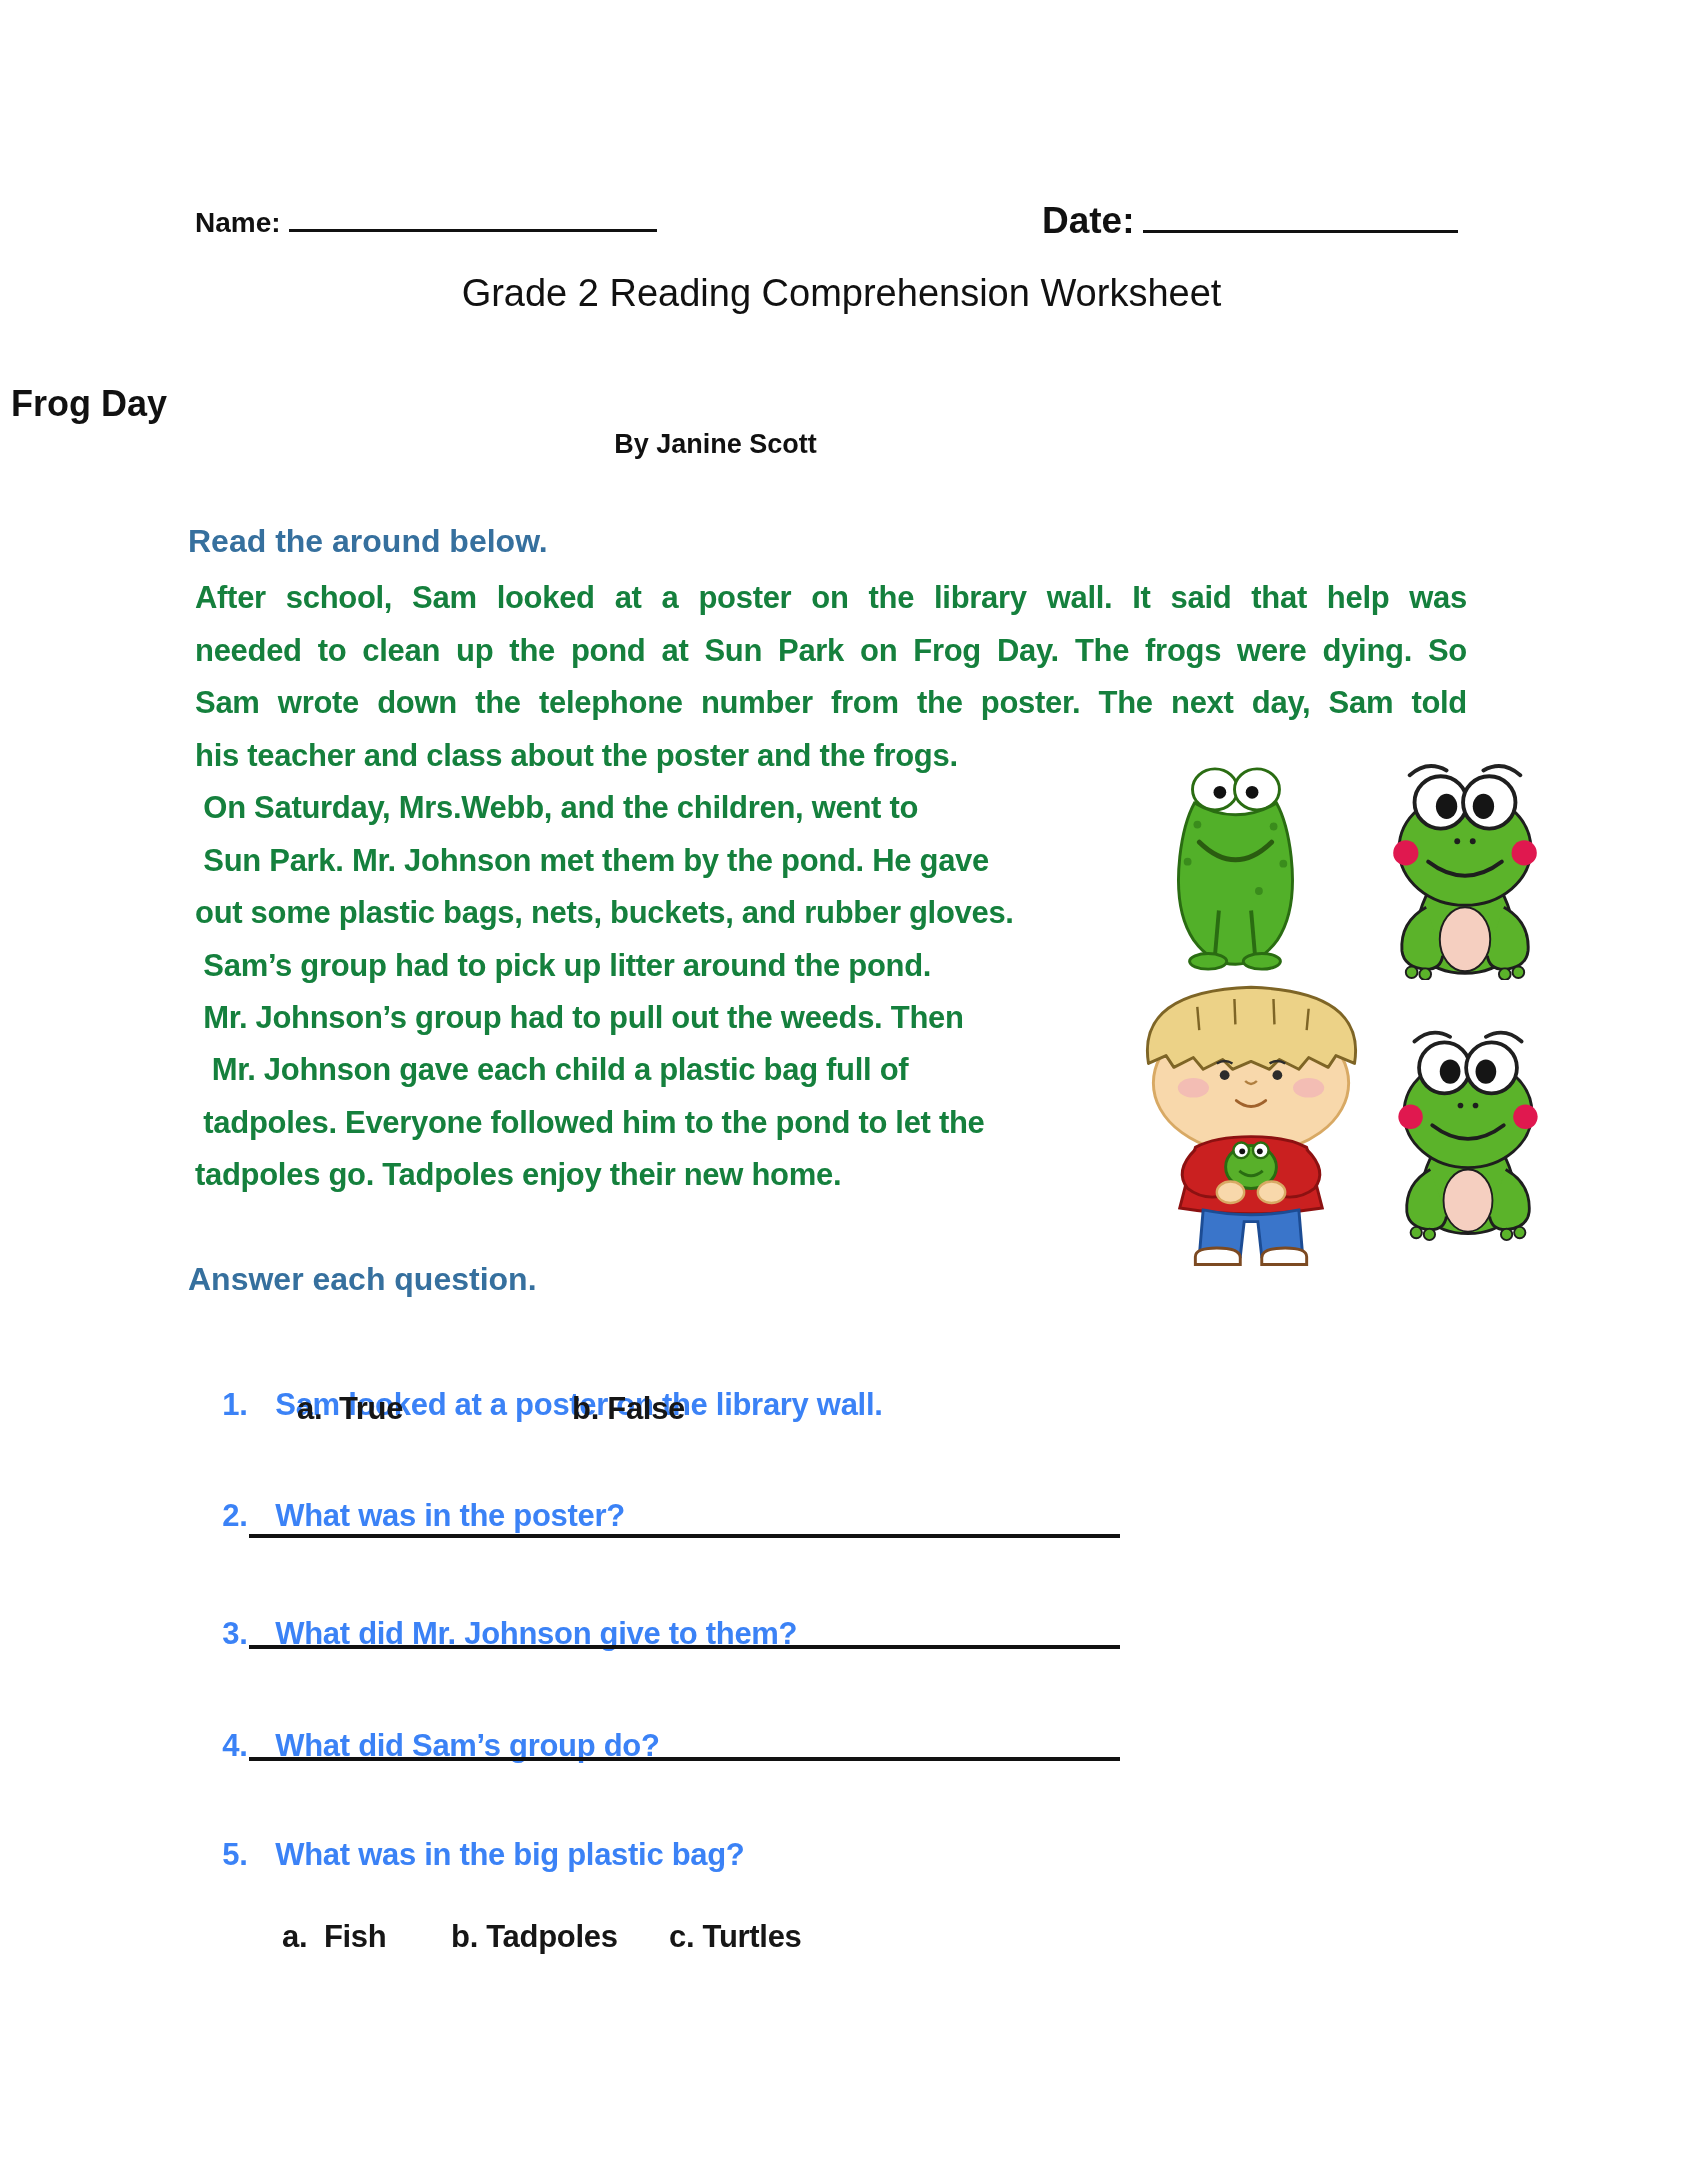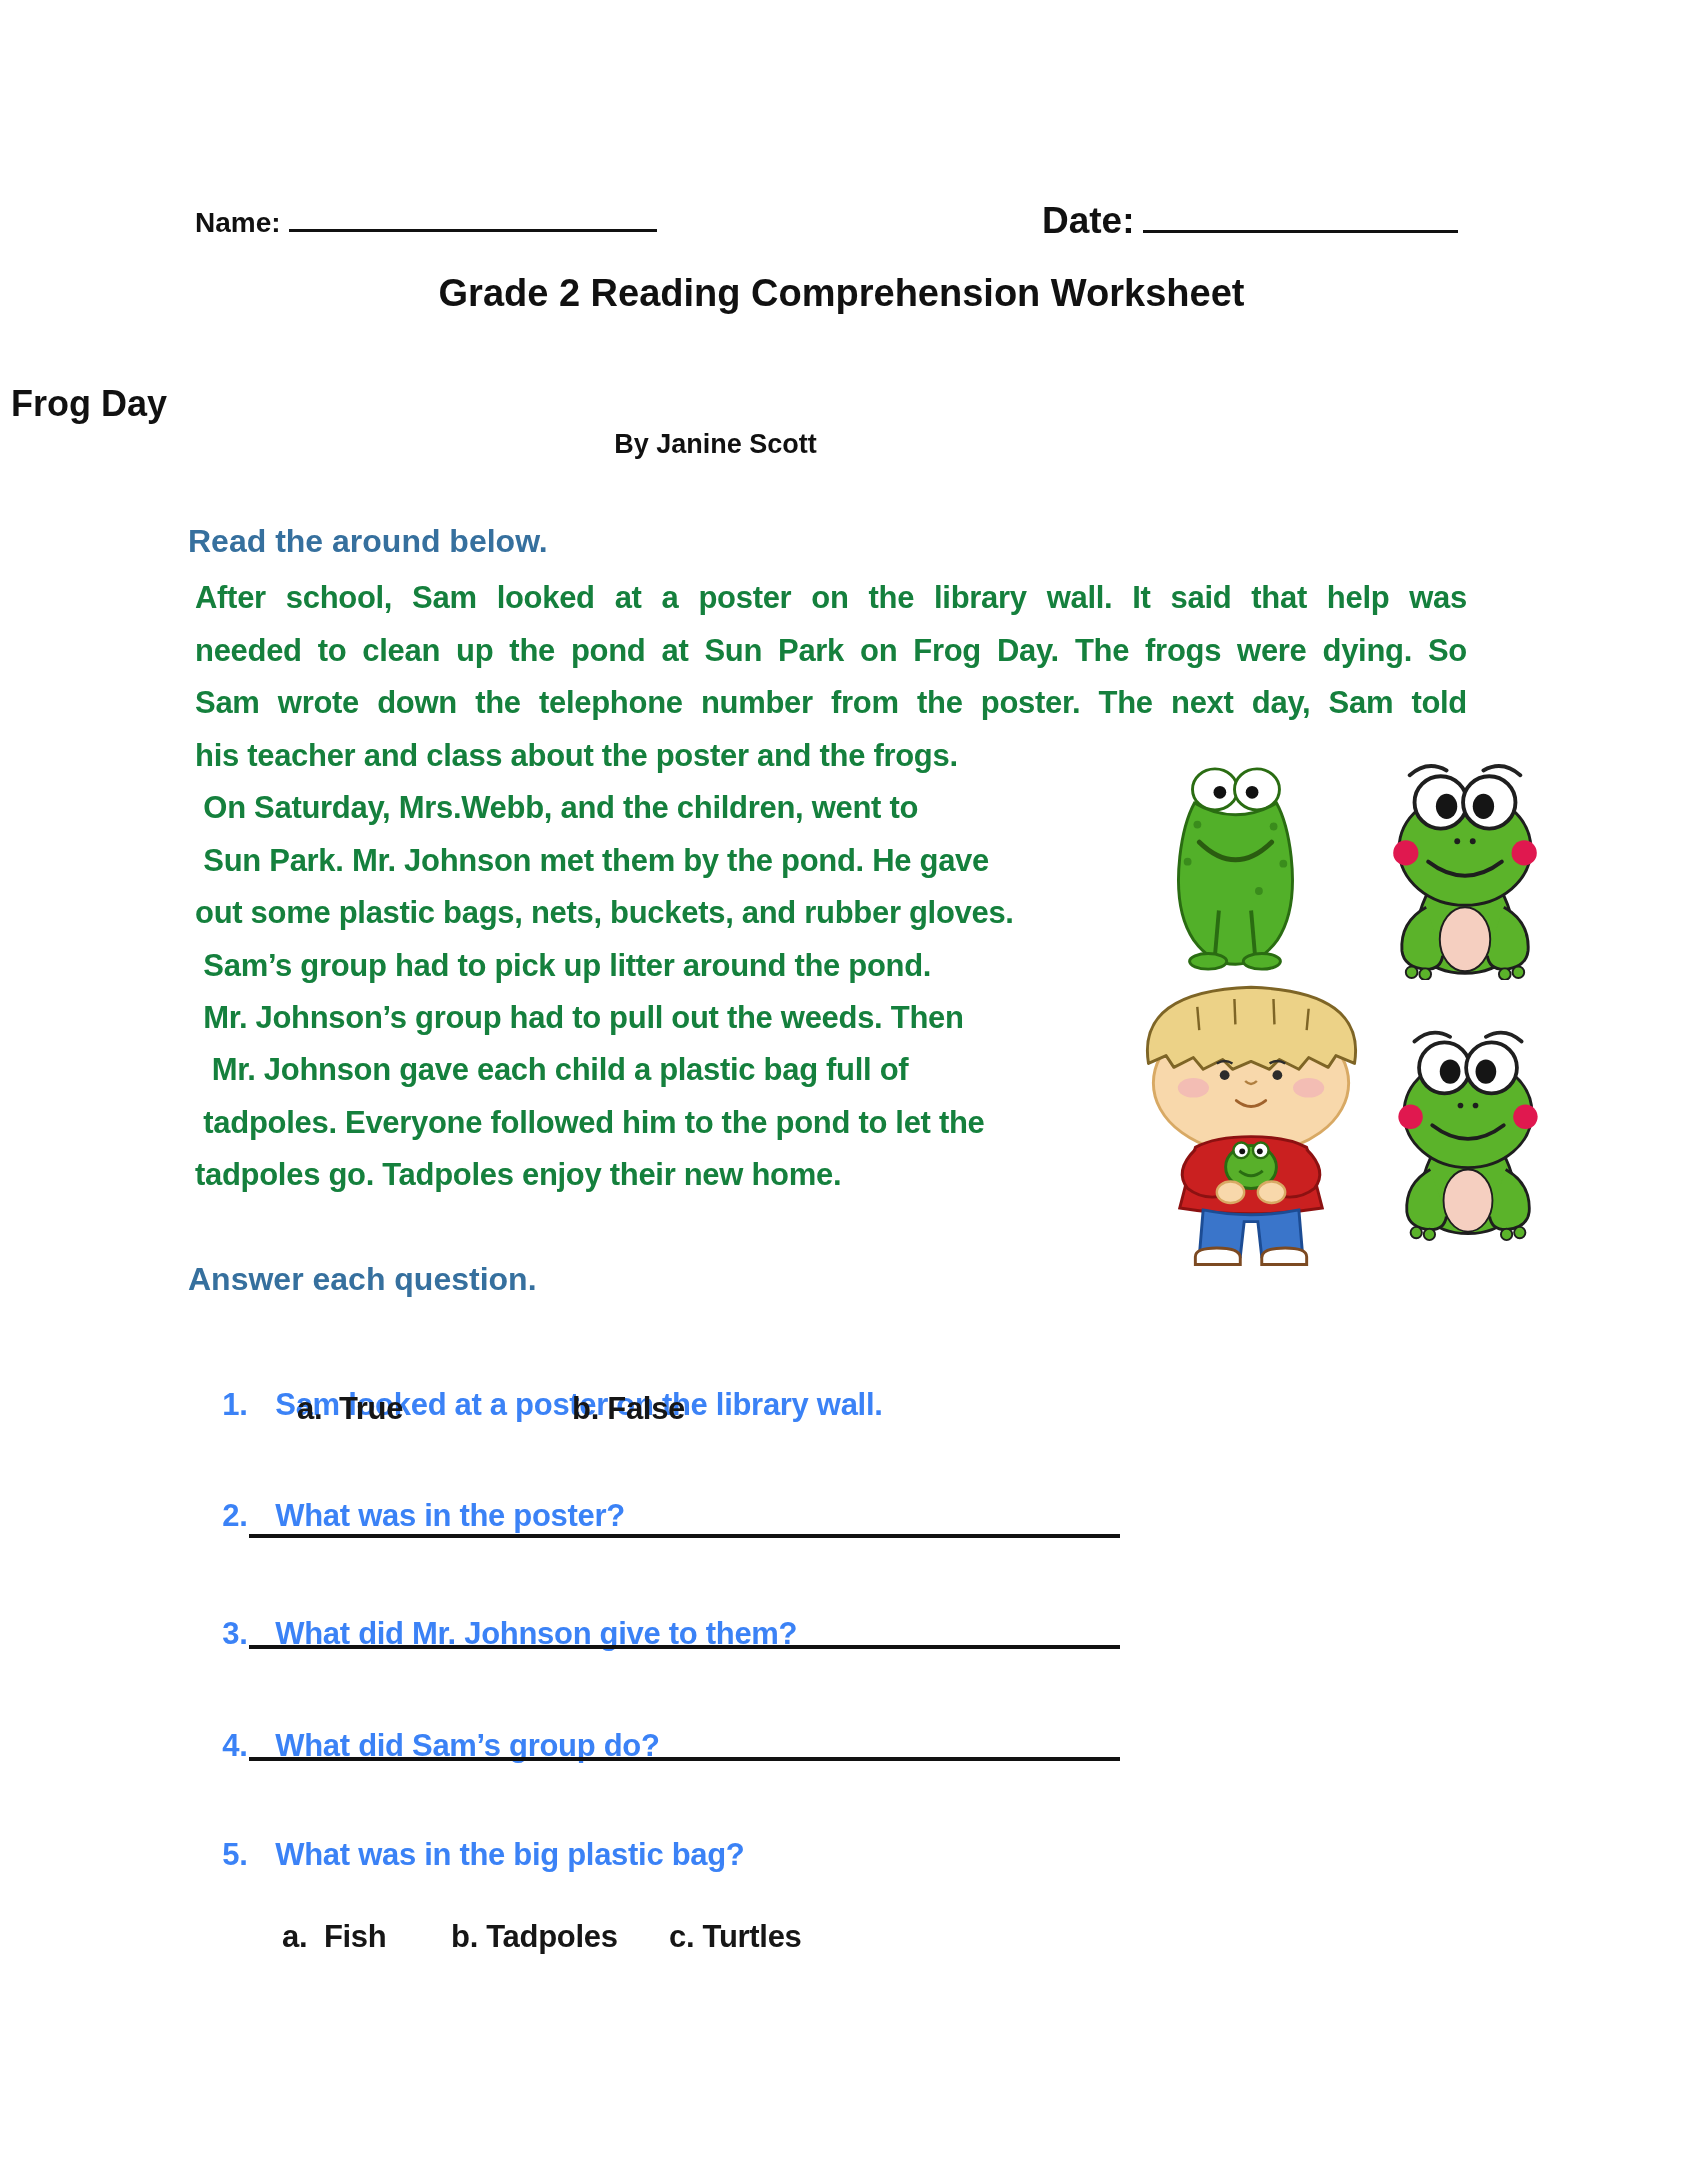--- a/index.html
+++ b/index.html
@@ -10,21 +10,21 @@
   }
   .abs { position:absolute; }
 
   
   .name-group { left:195px; top:203px; font-size:28px; font-weight:bold; line-height:36px; }
   .date-group { left:1042px; top:203px; font-size:37px; font-weight:bold; line-height:36px; }
   .write-line { display:inline-block; border-bottom:3px solid #111; height:26px; vertical-align:baseline; margin-left:8px; }
   .name-line { width:368px; }
   .date-line { width:315px; }
 
-  .title { left:0; top:272px; width:1683px; text-align:center; font-size:38px; font-weight:bold; line-height:42px; }
+  .title { left:0; top:272px; width:1683px; text-align:center; font-size:38px; font-weight:normal; line-height:42px; }
   .story-title { left:0; top:384px; width:1683px; text-align:left; font-size:36px; font-weight:bold; line-height:40px;padding-left:11px; }
   .byline { left:0; top:428px; width:1431px; text-align:center; font-size:27px; font-weight:bold; line-height:32px; }
 
   .blue-heading { font-size:32px; font-weight:bold; color:#36709e; line-height:40px; }
   .read-heading { left:188px; top:521px; }
   .answer-heading { left:188px; top:1259px; }
 
   
   .story-line {
     left:195px; font-size:31px; font-weight:bold; letter-spacing:-0.3px;

